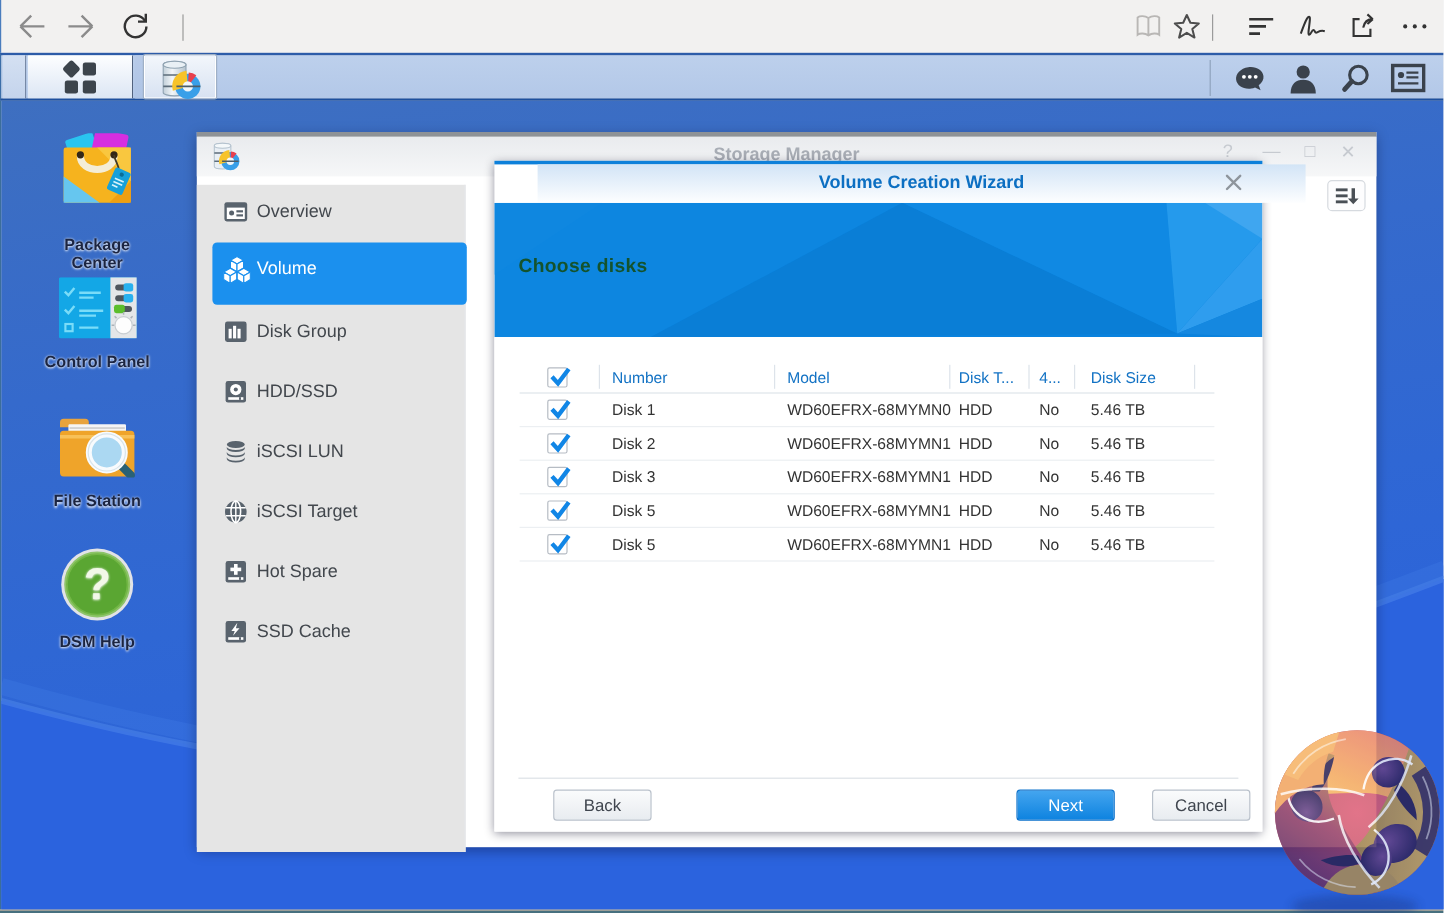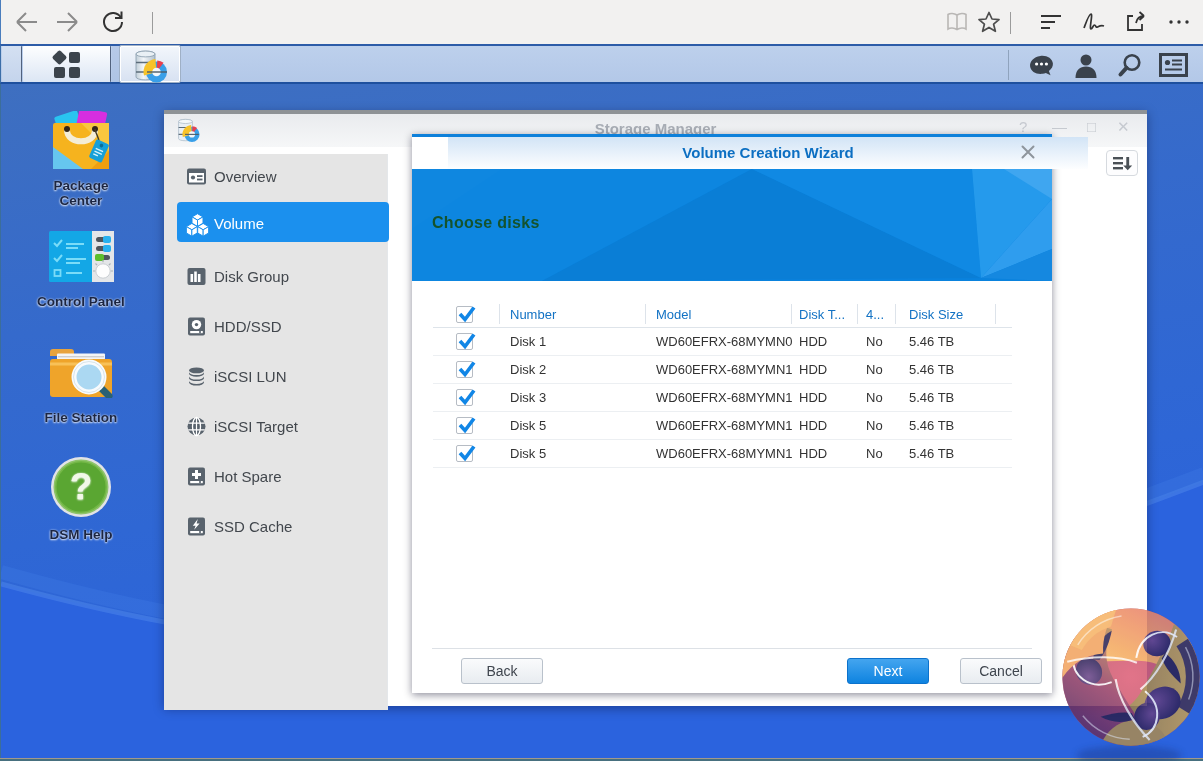--- a/index.html
+++ b/index.html
@@ -37,21 +37,21 @@
 #smwin { left:164px; top:110px; width:983px; height:596px; background:#fff;
   border-top:4px solid #8e9296; box-shadow:0 3px 10px rgba(0,0,30,.35); }
 #smtitle { left:0; top:0; width:100%; height:33px; background:linear-gradient(#e9ebee,#f6f7f8);
   color:#a8adb5; font-weight:bold; font-size:15px; text-align:center; line-height:30px; }
 #smbtns { left:0; top:4px; width:983px; height:24px; color:#c6cad0; font-size:15px; }
 #smbtns span { position:absolute; top:0; }
 #sidebar { left:0; top:40px; width:224px; height:556px; background:#e5e5e5; border-right:1px solid #e4e7ea; }
 .sitem { position:absolute; left:13px; width:212px; height:44px; border-radius:4px; color:#42474d; font-size:15px; }
 .sitem .lbl { position:absolute; left:37px; top:13px; }
 .sitem svg { position:absolute; left:9px; top:11px; }
-.sitem.sel { background:#1b90ee; color:#fff; height:40px; }
+.sitem.sel { background:#1b90ee; color:#fff; height:52px; }
 #sortbtn { left:942px; top:36px; width:32px; height:26px; border:1px solid #d6dadf; border-radius:4px; background:#fdfdfe; }
 
 
 #wiz { left:412px; top:134px; width:640px; height:559px; background:#fff; box-shadow:0 2px 8px rgba(0,0,30,.45); }
 #wiztop { left:0; top:0; width:100%; height:3px; background:#0d80da; }
 #wizhead { left:0; top:3px; width:100%; height:32px; background:linear-gradient(#d2e4f6,#fdfeff);
   color:#0c6fc2; font-weight:bold; font-size:15px; text-align:center; line-height:31px;margin-left:36px; }
 #wizx { right:16px; top:10px; }
 #banner { left:0; top:35px; width:640px; height:112px; overflow:hidden; }
 #banner h1 { position:absolute; left:20px; top:45px; color:#14532d; font-size:16px; letter-spacing:.3px; }
@@ -197,21 +197,21 @@
           <circle cx="46" cy="18" r="3" fill="#332718"></circle>
         <path d="M46 18 C 47 24 50 26 50 31" stroke="#453a24" stroke-width="1.5" fill="none"></path>
         <g transform="rotate(24 50 40)">
             <rect x="43" y="30" width="14" height="20" rx="2" fill="#17a0d8"></rect>
             <circle cx="50" cy="34" r="1.8" fill="#0b6d96"></circle>
             <g stroke="#d8f2fb" stroke-width="1.4">
               <path d="M46 39 h8 M46 42 h8 M46 45 h5"></path>
             </g>
           </g>
       </svg>
-      <div style="margin-top:5px">Package<br>Center</div>
+      <div style="margin-top:23px">Package<br>Center</div>
     </div>
     <div class="dicon" style="left:25px;top:147px">
       <svg width="65" height="51" viewBox="0 0 65 51">
         <rect x="0" y="0" width="65" height="51" rx="1.5" fill="#13a7e6"></rect>
         <rect x="43" y="0" width="22" height="51" fill="#e4e6e8"></rect>
         <g stroke="#7adcf8" stroke-width="2" fill="none">
             <path d="M5 12 l3 3 l5-6"></path>
             <path d="M5 27 l3 3 l5-6"></path>
           </g>
         <rect x="5.5" y="39" width="6" height="6" fill="none" stroke="#7adcf8" stroke-width="1.8"></rect>

